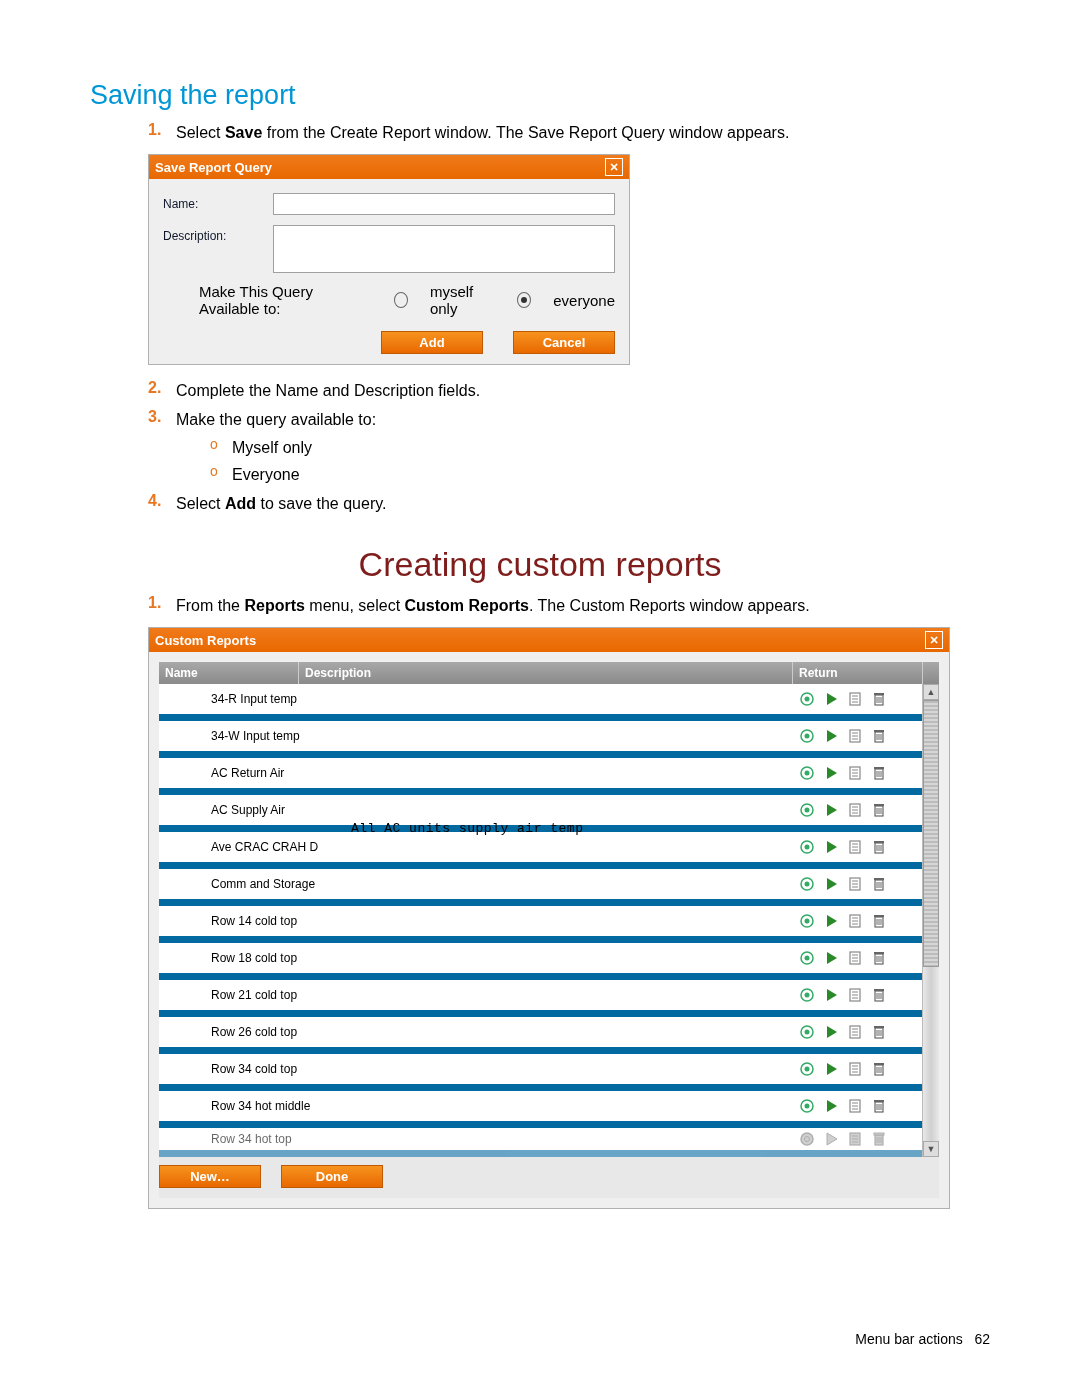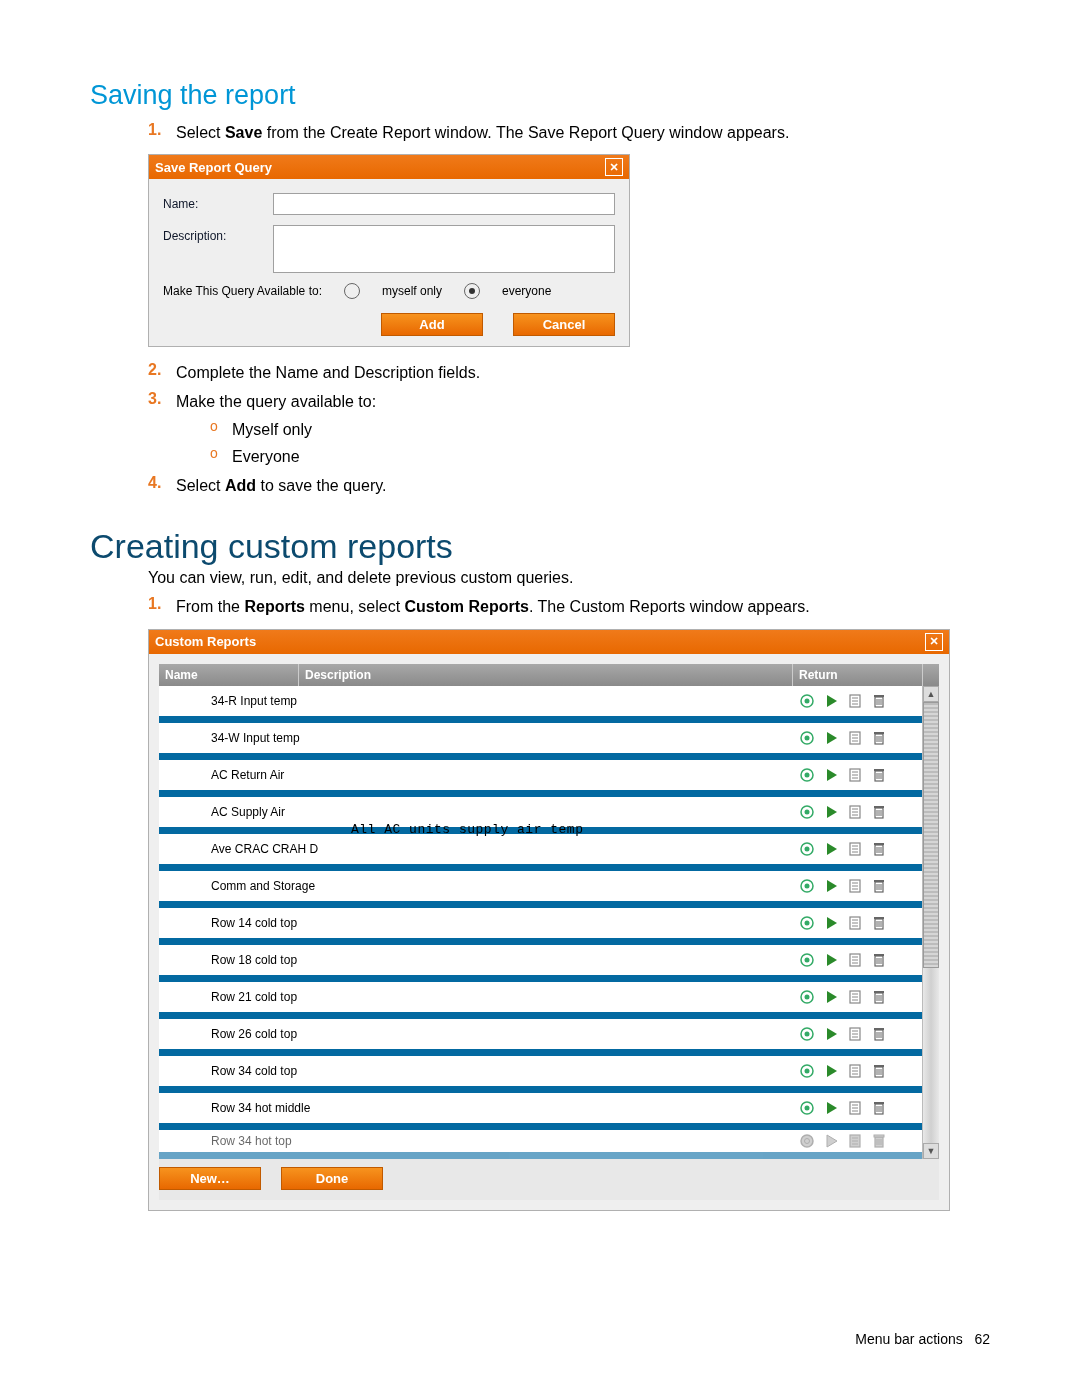--- a/index.html
+++ b/index.html
@@ -20,23 +20,24 @@
   h2.section-title {
     font-family: "Trebuchet MS", Arial, sans-serif;
     font-weight: 400;
     color: #0096d6;
     font-size: 27px;
     margin: 0 0 10px 0;
   }
   h1.main-title {
     font-family: "Trebuchet MS", Arial, sans-serif;
     font-weight: 400;
-    color: #0c4a6e;
+    color: #7f1d1d;
     font-size: 34px;
-    margin: 30px 0 0 0;
+    margin: 30px 0 10px 0;
+    text-align: center;
   }
   .body-text, .step-text, .sub-bullet-text {
     font-family: "Trebuchet MS", Arial, sans-serif;
     font-size: 16px;
     line-height: 1.45;
   }
   .indent { margin-left: 58px; }
   .step-row {
     display: flex;
     margin-left: 58px;
@@ -121,24 +122,25 @@
   .form-textarea {
     flex: 1;
     border: 1px solid #a0a0a0;
     background: #fff;
     height: 48px;
     box-sizing: border-box;
   }
   .avail-row {
     display: flex;
     align-items: center;
-    font-size: 12px;
+    font-size: 15px;
     gap: 22px;
     margin-top: 10px;
     margin-bottom: 14px;
+    margin-left: 36px;
   }
   .radio {
     width: 14px; height: 14px;
     border: 1px solid #666;
     border-radius: 50%;
     display: inline-flex;
     align-items: center;
     justify-content: center;
   }
   .radio.selected::after {
@@ -306,21 +308,20 @@
     <div class="sub-bullet-text">Everyone</div>
   </div>
   <div class="step-row">
     <div class="step-num">4.</div>
     <div class="step-text">
       <span>Select </span><b>Add</b><span> to save the query.</span>
     </div>
   </div>
 
   <h1 class="main-title">Creating custom reports</h1>
-  <div class="body-text indent">You can view, run, edit, and delete previous custom queries.</div>
   <div class="step-row">
     <div class="step-num">1.</div>
     <div class="step-text">
       <span>From the </span><b>Reports</b><span> menu, select </span><b>Custom Reports</b><span>. The Custom Reports window appears.</span>
     </div>
   </div>
 
   <div class="dialog custom">
     <div class="title-bar">
       <span>Custom Reports</span>

